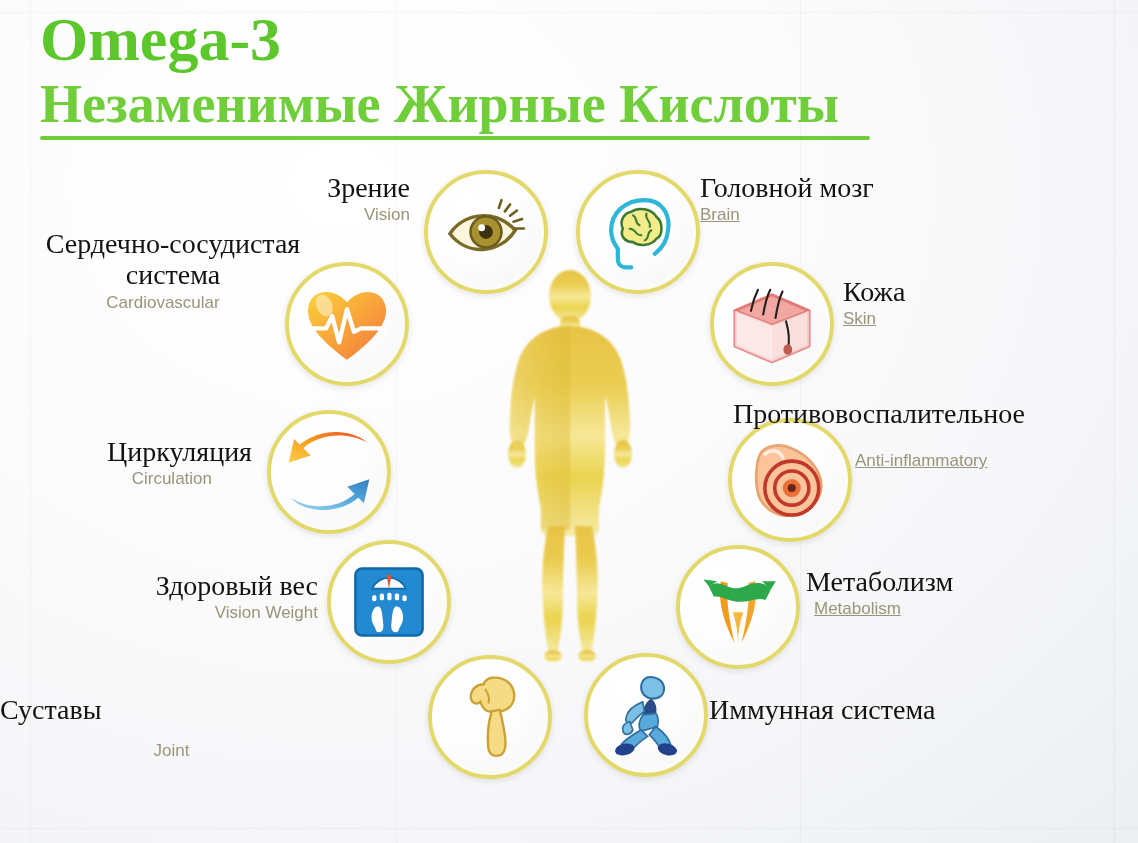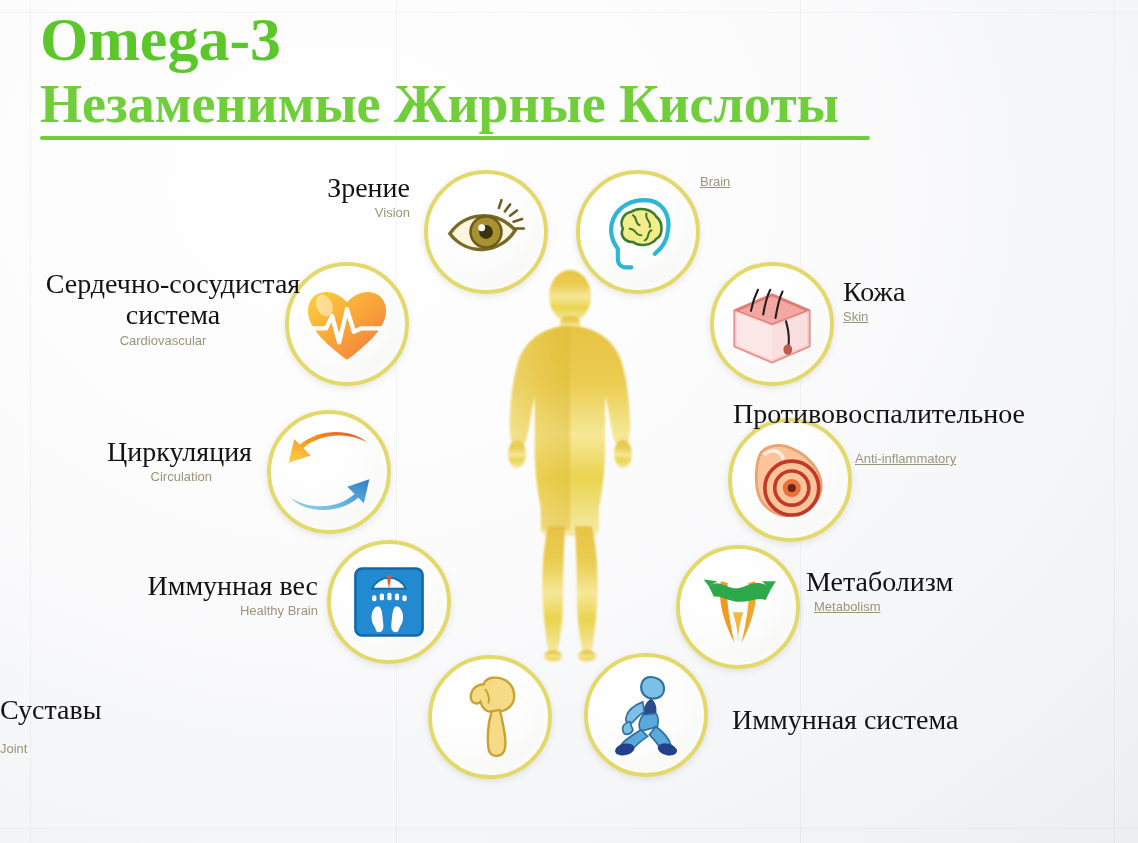--- a/index.html
+++ b/index.html
@@ -51,21 +51,21 @@
   .node svg{display:block;}
 
   
   .label{position:absolute;color:#141414;}
   .label .ru{
     font-size:28px;line-height:1.12;color:#131313;white-space:nowrap;
     font-family:Liberation Serif, serif;
   }
   .label .ru.two{white-space:normal;text-align:center;width:330px;}
   .label .en{
-    font-size:13px;color:#9a9478;margin-top:2px;
+    font-size:17px;color:#9a9478;margin-top:2px;
     font-family:"Liberation Sans", sans-serif;
   }
   .label.r .en{text-align:left;text-decoration:underline;}
   .label.l{text-align:right;}
   .label.l .en{text-align:right;}
   .label.c{text-align:center;}
   .label.c .en{text-align:center;}
 
   
   .figure{position:absolute;left:455px;top:268px;width:230px;height:400px;}
@@ -320,24 +320,25 @@
       </svg>
     </div>
   </div>
 
   <div class="label l" style="left:0px;top:172px;width:410px;">
     <div class="ru">Зрение</div>
     <div class="en">Vision</div>
   </div>
 
   <div class="label r" style="left:700px;top:172px;">
+    <div class="ru">Головной мозг</div>
     <div class="en">Brain</div>
   </div>
 
-  <div class="label c" style="left:8px;top:228px;width:340px;margin-top:40px;">
+  <div class="label c" style="left:8px;top:228px;width:340px;">
     <div class="ru two">Сердечно-сосудистая система</div>
     <div class="en" style="text-align:center;padding-right:30px;">Cardiovascular</div>
   </div>
 
   <div class="label r" style="left:843px;top:276px;">
     <div class="ru">Кожа</div>
     <div class="en">Skin</div>
   </div>
 
   <div class="label r" style="left:733px;top:398px;">
@@ -349,26 +350,26 @@
     <div class="ru">Метаболизм</div>
     <div class="en" style="margin-left:8px;">Metabolism</div>
   </div>
 
   <div class="label l" style="left:0px;top:436px;width:252px;">
     <div class="ru" style="text-align:right;">Циркуляция</div>
     <div class="en" style="text-align:right;padding-right:40px;">Circulation</div>
   </div>
 
   <div class="label l" style="left:0px;top:570px;width:318px;">
-    <div class="ru" style="text-align:right;">Иммунная вес</div>
-    <div class="en" style="text-align:right;">Healthy Brain</div>
-  </div>
-
-  <div class="label r" style="left:732px;top:694px;margin-top:10px;">
+    <div class="ru" style="text-align:right;">Здоровый вес</div>
+    <div class="en" style="text-align:right;">Vision Weight</div>
+  </div>
+
+  <div class="label r" style="left:709px;top:694px;">
     <div class="ru">Иммунная система</div>
   </div>
 
   <div class="label l" style="left:0px;top:694px;width:425px;">
     <div class="ru" style="text-align:left;padding-right:122px;">Суставы</div>
-    <div class="en" style="text-align:left;padding-right:82px;margin-top:16px;">Joint</div>
+    <div class="en" style="text-align:center;padding-right:82px;margin-top:16px;">Joint</div>
   </div>
 
 </div>
 
 </body></html>

